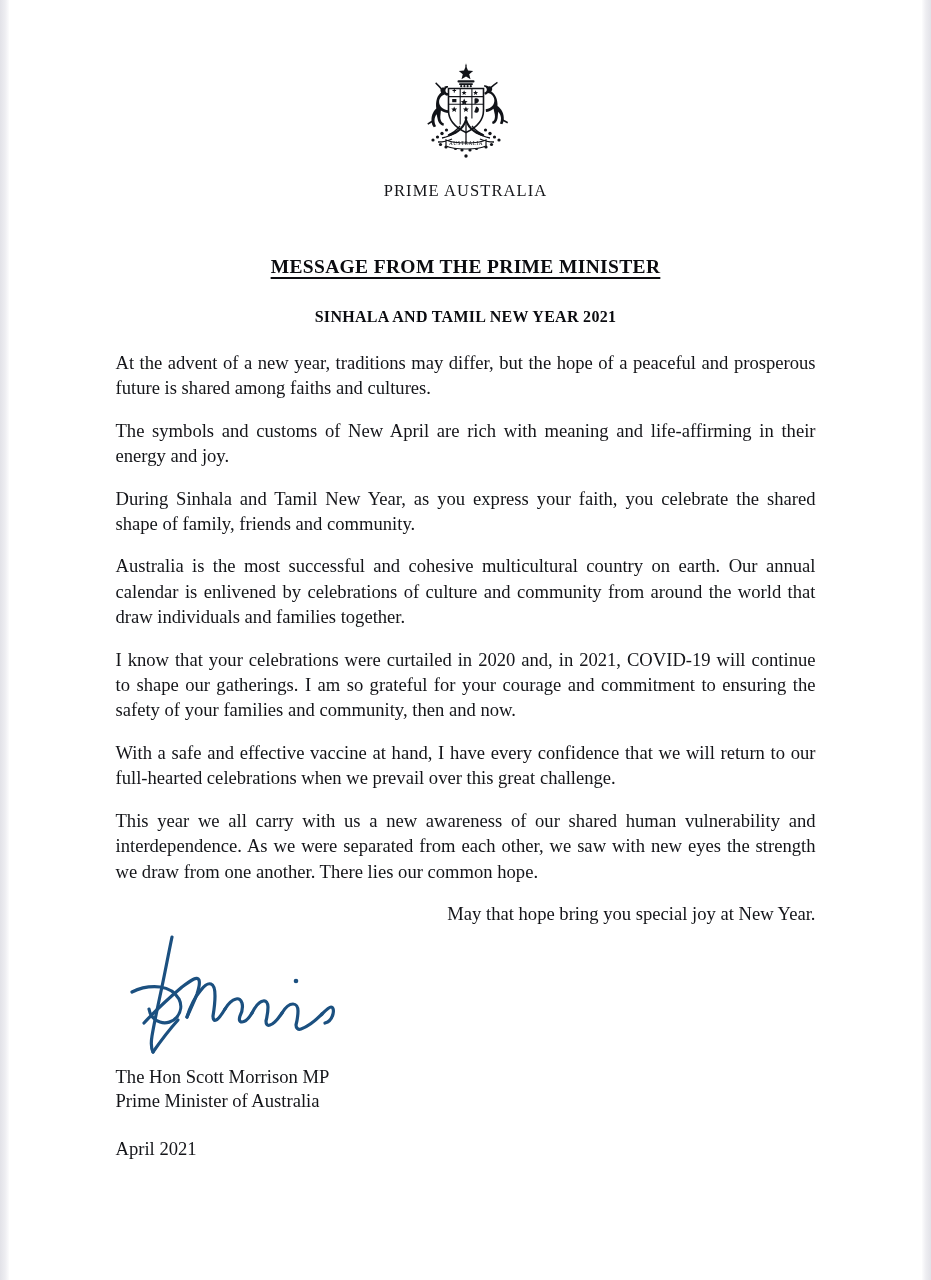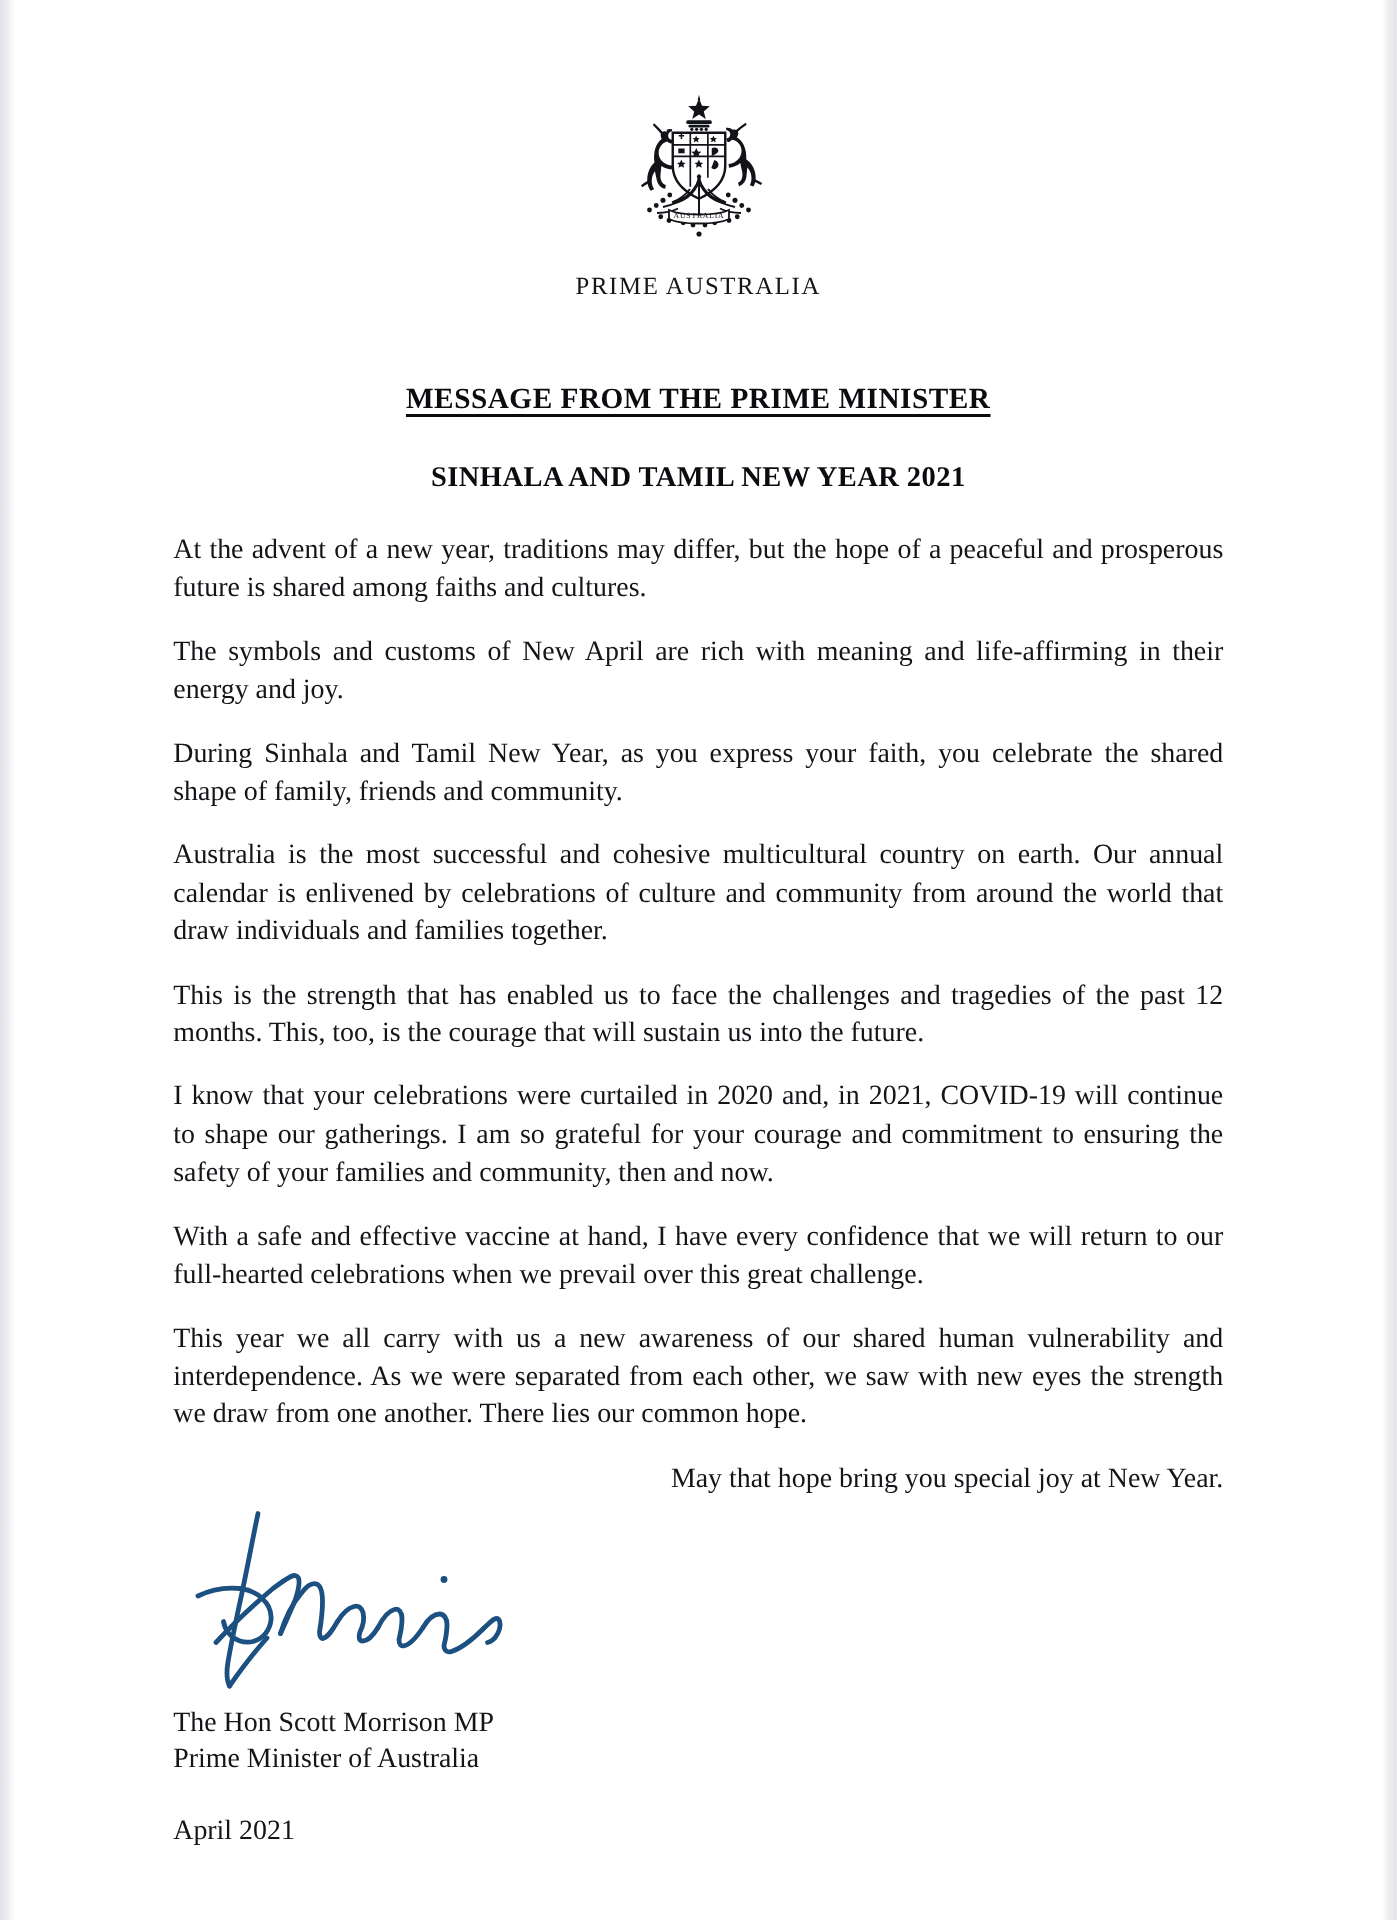--- a/index.html
+++ b/index.html
@@ -65,21 +65,21 @@
     color: #0b0c10;
     letter-spacing: 0.35px;
     text-decoration: underline;
     text-underline-offset: 4px;
     text-decoration-thickness: 1.6px;
   }
 
   .title-sub {
     margin-top: 30px;
     text-align: center;
-    font-size: 19px;
+    font-size: 16px;
     font-weight: bold;
     color: #0b0c10;
     letter-spacing: 0.3px;
   }
 
   
   .body-block {
     margin: 0 auto;
     width: 700px;
     padding-top: 24px;
@@ -230,21 +230,20 @@
 
   <div class="title-main">MESSAGE FROM THE PRIME MINISTER</div>
 
   <div class="title-sub">SINHALA AND TAMIL NEW YEAR 2021</div>
 
   <div class="body-block">
     <p class="para">At the advent of a new year, traditions may differ, but the hope of a peaceful and prosperous future is shared among faiths and cultures.</p>
     <p class="para">The symbols and customs of New April are rich with meaning and life-affirming in their energy and joy.</p>
     <p class="para">During Sinhala and Tamil New Year, as you express your faith, you celebrate the shared shape of family, friends and community.</p>
     <p class="para">Australia is the most successful and cohesive multicultural country on earth. Our annual calendar is enlivened by celebrations of culture and community from around the world that draw individuals and families together.</p>
-    <p class="para">This is the strength that has enabled us to face the challenges and tragedies of the past 12 months. This, too, is the courage that will sustain us into the future.</p>
     <p class="para">I know that your celebrations were curtailed in 2020 and, in 2021, COVID-19 will continue to shape our gatherings. I am so grateful for your courage and commitment to ensuring the safety of your families and community, then and now.</p>
     <p class="para">With a safe and effective vaccine at hand, I have every confidence that we will return to our full-hearted celebrations when we prevail over this great challenge.</p>
     <p class="para">This year we all carry with us a new awareness of our shared human vulnerability and interdependence. As we were separated from each other, we saw with new eyes the strength we draw from one another. There lies our common hope.</p>
     <p class="para nojustify">May that hope bring you special joy at New Year.</p>
   </div>
 
   <div class="sign-area">
 
     <svg class="signature-svg" viewBox="0 0 250 135">
       <g fill="none" stroke="#1b5080" stroke-width="3.2" stroke-linecap="round" stroke-linejoin="round">

